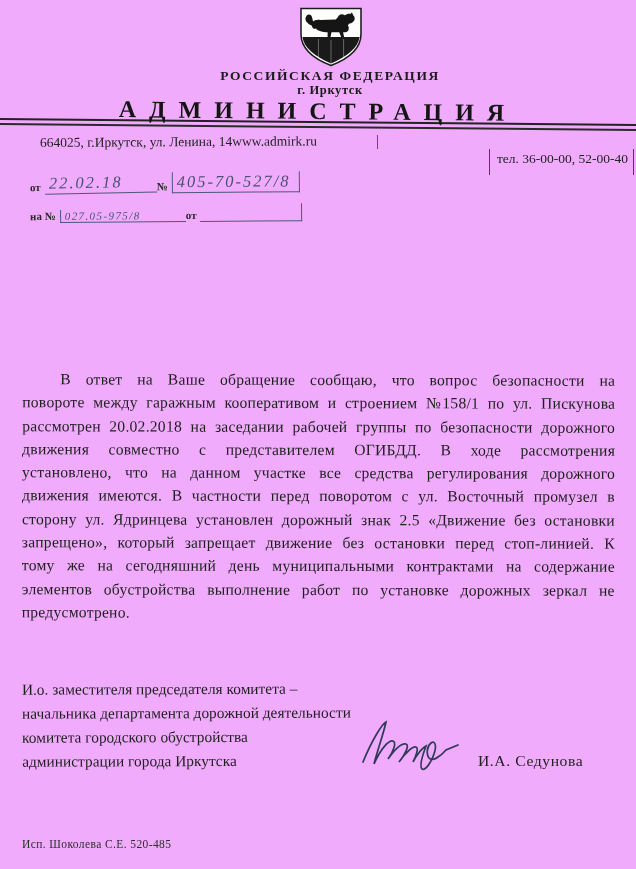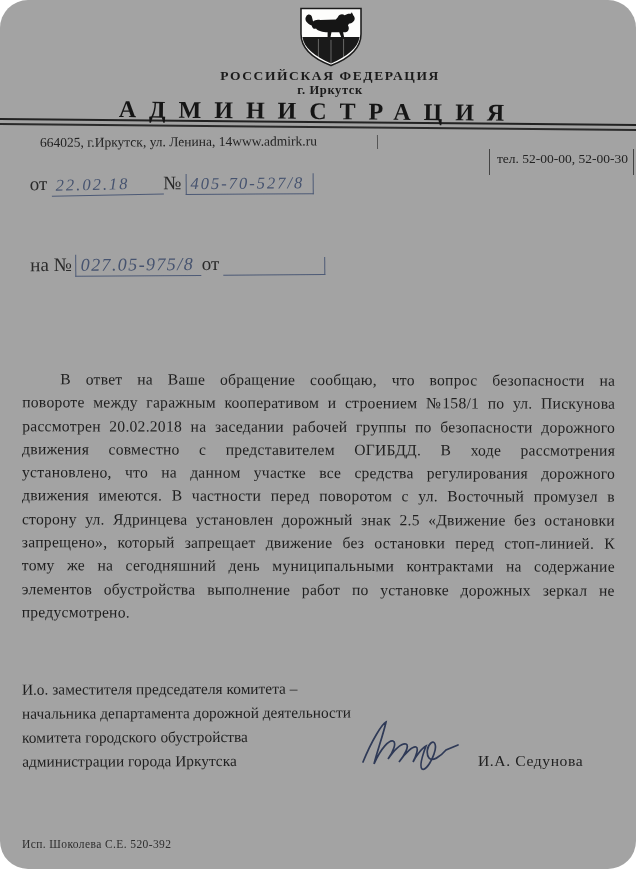--- a/index.html
+++ b/index.html
@@ -3,23 +3,22 @@
 <meta charset="utf-8">
 <style>
   * { margin: 0; padding: 0; box-sizing: border-box; }
   html, body { background: #ffffff; }
   body { font-family: "Liberation Serif", serif; color: #1c1c1c; }
   .page {
     position: relative;
     width: 636px;
     height: 869px;
     margin: 0 auto;
-    background: #a3a3a3;
+    background: #f0abfc;
     overflow: hidden;
-    border-radius: 28px;
   }
 
   
   .crest-wrap {
     position: absolute;
     top: 7px; left: 0; width: 100%;
     display: flex; justify-content: center;
   }
   .crest-wrap svg { transform: translateX(13px); }
 
@@ -66,35 +65,35 @@
   .phone-line {
     position: absolute; top: 149px; right: 2px;
     font-size: 13.5px; color: #232323;
     border-left: 1px solid #444; border-right: 1px solid #444;
     padding: 2px 5px 8px 7px;
   }
 
   
   .refs { position: absolute; top: 172px; left: 30px; width: 330px; transform: rotate(-0.4deg); }
   .ref-row { display: flex; align-items: flex-end; margin-bottom: 11px; }
-  .ref-label { font-size: 19px; color: #2a2a2a; padding: 0 4px 1px 0; white-space: nowrap; }
+  .ref-label { font-size: 11px; color: #2a2a2a; padding: 0 4px 1px 0; white-space: nowrap; font-weight: bold; }
   .hand {
     font-family: "Liberation Serif", serif;
     font-style: italic;
     color: #46536f;
     font-size: 16.5px;
     letter-spacing: 2px;
     white-space: nowrap;
   }
   .ink-underline { border-bottom: 1.6px solid #4d5a76; }
   .f-date  { width: 112px; padding: 0 2px 0 4px; transform: rotate(-0.8deg); }
   .f-num   { width: 128px; border-left: 1.4px solid #4d5a76; border-right: 1.4px solid #4d5a76; padding: 0 2px 0 4px; }
   .f-reply { width: 126px; border-left: 1.4px solid #4d5a76; padding: 0 2px 0 4px; }
   .f-empty { width: 102px; border-right: 1.4px solid #4d5a76; height: 18px; }
-  .hand-sm { font-size: 18px; letter-spacing: 1.4px; margin-top: 48px; }
+  .hand-sm { font-size: 11px; letter-spacing: 1.4px; }
 
   
   .body-par {
     position: absolute; top: 368px; left: 22px; width: 593px;
     font-size: 15.6px; line-height: 23.3px;
     text-align: justify;
     text-indent: 38px;
     color: #1f1f1f;
     word-spacing: 3.2px;
     letter-spacing: 0.25px;
@@ -148,21 +147,21 @@
   <div class="city-line">г. Иркутск</div>
 
   <div class="org-block">
     <div class="org-title">АДМИНИСТРАЦИЯ</div>
     <div class="double-rule"></div>
   </div>
 
   <div class="addr-line">
     <span>664025,  г.Иркутск, ул. Ленина, 14</span><span class="site">www.admirk.ru</span><span class="addr-vbar"></span>
   </div>
-  <div class="phone-line">тел. 52-00-00, 52-00-30</div>
+  <div class="phone-line">тел. 36-00-00, 52-00-40</div>
 
   <div class="refs">
     <div class="ref-row">
       <span class="ref-label">от</span>
       <span class="hand ink-underline f-date">22.02.18</span>
       <span class="ref-label">№</span>
       <span class="hand ink-underline f-num">405-70-527/8</span>
     </div>
     <div class="ref-row">
       <span class="ref-label">на №</span>
@@ -188,15 +187,15 @@
                C37 33 44 27 48 28 C52 29.5 46 40 41 46
                C48 36 55 30 58 31 C61 32 58 40 55 46
                C58 40 64 32 68 30 C65 38 61 50 64 53
                C67 55 73 47 76 38 C79 30 77 24 73 27
                C69 30 68 38 71 42 C74 46 82 41 88 34 L100 29" stroke="#2f3a57" fill="none" stroke-width="1.7" stroke-linecap="round"></path>
     </svg>
   </div>
 
   <div class="sig-name">И.А. Седунова</div>
 
-  <div class="footer-exec">Исп. Шоколева С.Е. 520-392</div>
+  <div class="footer-exec">Исп. Шоколева С.Е. 520-485</div>
 
 </div>
 
 </body></html>

